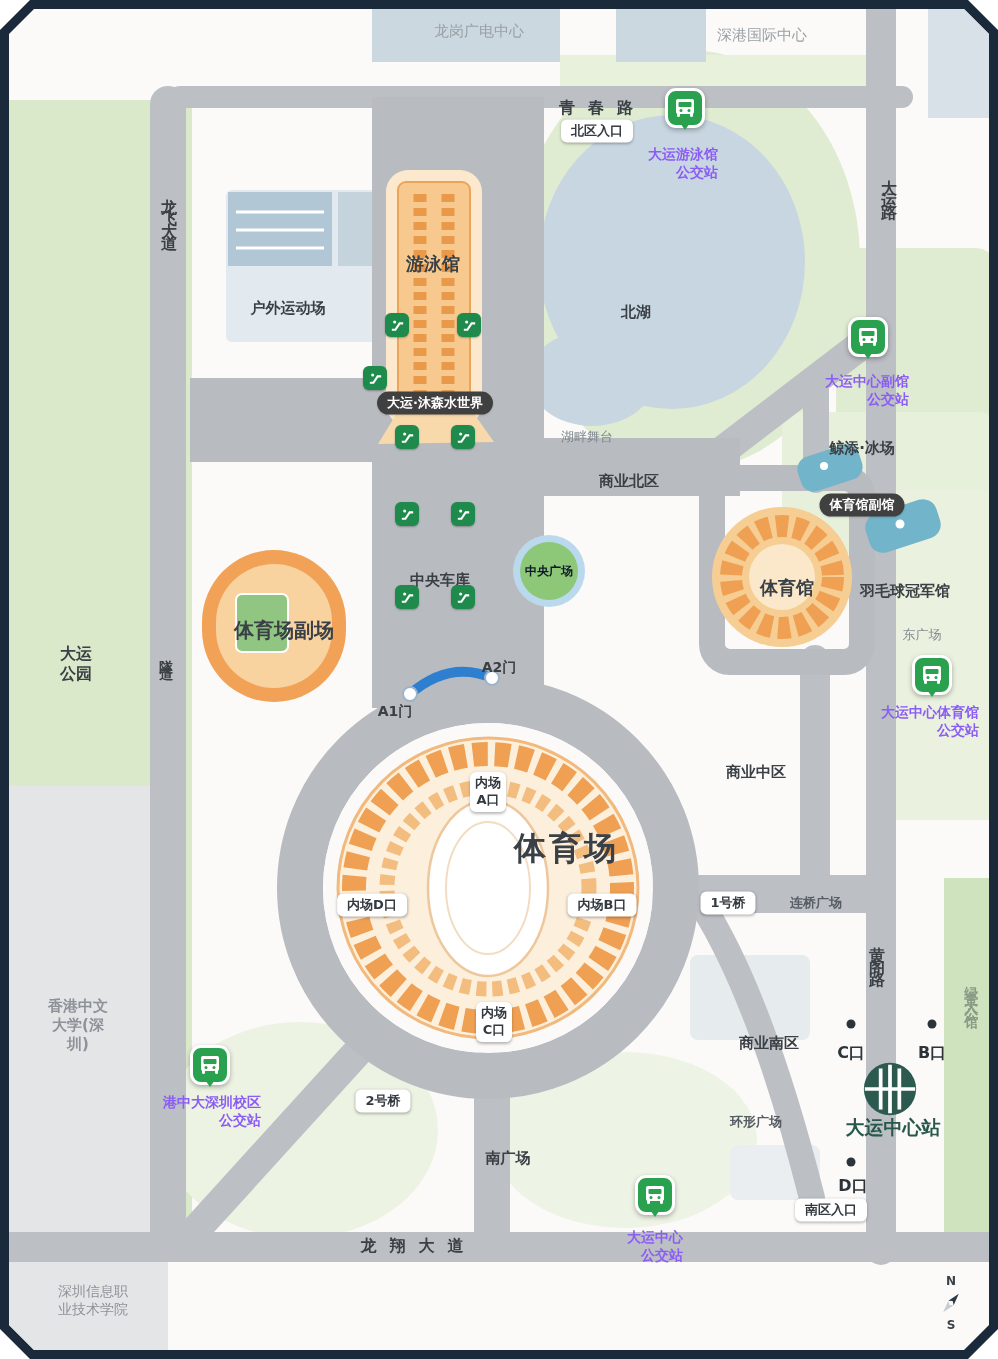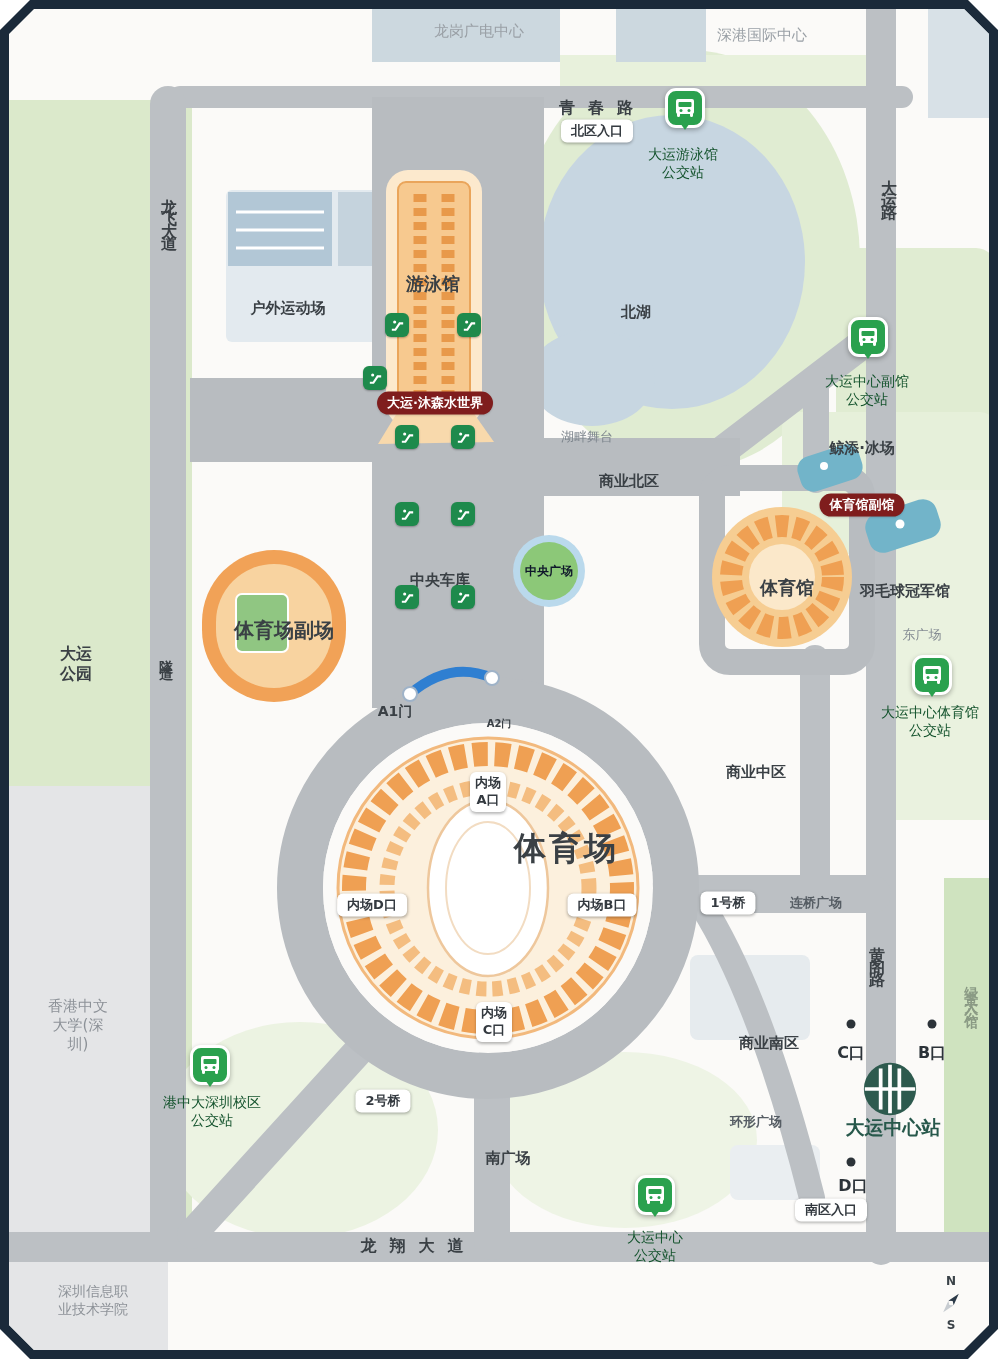--- a/index.html
+++ b/index.html
@@ -15,28 +15,28 @@
   .lb.sm{font-size:13px;font-weight:400;color:#7d858d}
   .lb.dksm{font-size:13px;font-weight:700;color:#565d64}
   .lb.gray{color:#9aa0a6;font-weight:500}
   .lb.big{font-size:32px;letter-spacing:3px;text-indent:3px}
   .lb.v18{font-size:18px}
   .lb.wrap{white-space:normal;text-align:center}
   .rh{letter-spacing:13px;text-indent:13px;font-size:16px}
   .vert{writing-mode:vertical-rl;letter-spacing:12px;font-size:16px}
   .vert.tight{letter-spacing:7px;font-size:14px}
   .badge{position:absolute;transform:translate(-50%,-50%);background:#fff;border-radius:6px;padding:3px 10px;font-size:13px;font-weight:700;color:#343a40;box-shadow:0 1px 3px rgba(0,0,0,.28);white-space:nowrap;line-height:1.3}
-  .badge.orange{background:#7f1d1d;color:#fff;border-radius:12px;box-shadow:0 1px 2px rgba(0,0,0,.15);padding:3px 10px}
+  .badge.orange{background:#404040;color:#fff;border-radius:12px;box-shadow:0 1px 2px rgba(0,0,0,.15);padding:3px 10px}
   .badge.two{white-space:normal;width:36px;text-align:center;padding:3px 5px}
   .esc{position:absolute;width:24px;height:24px;transform:translate(-50%,-50%);background:#1e8a4c;border-radius:6px;display:flex;align-items:center;justify-content:center;box-shadow:0 1px 2px rgba(0,0,0,.3)}
   .esc svg{width:17px;height:17px}
   .pin{position:absolute;width:40px;height:40px;transform:translate(-50%,-60%);background:#2aa14e;border:3px solid #fff;border-radius:11px;box-shadow:0 2px 5px rgba(0,0,0,.3);display:flex;align-items:center;justify-content:center}
   .pin::after{content:"";position:absolute;left:50%;bottom:-12px;transform:translateX(-50%);border:7px solid transparent;border-top:10px solid #2aa14e}
   .pin svg{width:24px;height:24px}
-  .bus-label{position:absolute;transform:translate(-50%,0);color:#14532d;font-weight:400;font-size:14px;text-align:center;line-height:1.3;white-space:nowrap}
+  .bus-label{position:absolute;transform:translate(-50%,0);color:#8b5cf6;font-weight:700;font-size:14px;text-align:right;line-height:1.3;white-space:nowrap}
   .dot{position:absolute;width:9px;height:9px;border-radius:50%;background:#2c3339;transform:translate(-50%,-50%)}
   .exit{position:absolute;transform:translate(-50%,-50%);font-size:16px;font-weight:700;color:#2c3339;white-space:nowrap}
   .metro-logo{position:absolute;transform:translate(-50%,-50%);width:56px;height:56px}
   .metro-name{position:absolute;transform:translate(-50%,-50%);color:#27584b;font-size:19px;font-weight:700;white-space:nowrap}
   .compass{position:absolute;transform:translate(-50%,-50%);display:flex;flex-direction:column;align-items:center;gap:2px;color:#3a4248;font-size:12px;font-weight:700}
 </style>
 </head>
 <body>
 
 <div class="frame">
@@ -151,45 +151,45 @@
 <div class="lb rh" style="left:412px;top:1246px">龙翔大道</div>
 <div class="lb vert tight" style="left:166px;top:656px">隧道</div>
 <div class="lb vert tight" style="left:971px;top:992px;color:#8a9a84">绿景大公馆</div>
 
 <div class="badge" style="left:597px;top:131px">北区入口</div>
 <div class="badge" style="left:831px;top:1210px">南区入口</div>
 <div class="badge" style="left:728px;top:903px">1号桥</div>
 <div class="badge" style="left:383px;top:1101px">2号桥</div>
 
 <div class="lb" style="left:288px;top:308px">户外运动场</div>
-<div class="lb v18" style="left:433px;top:284px">游泳馆</div>
+<div class="lb v18" style="left:433px;top:264px">游泳馆</div>
 <div class="lb" style="left:636px;top:312px">北湖</div>
 <div class="badge orange" style="left:435px;top:403px">大运·沐森水世界</div>
 <div class="lb sm" style="left:587px;top:437px">湖畔舞台</div>
 <div class="lb" style="left:629px;top:481px">商业北区</div>
 <div class="lb" style="left:862px;top:448px">鲸添·冰场</div>
 <div class="badge orange" style="left:862px;top:505px">体育馆副馆</div>
 <div class="lb v18" style="left:787px;top:588px">体育馆</div>
 <div class="lb" style="left:905px;top:591px">羽毛球冠军馆</div>
 <div class="lb sm" style="left:922px;top:635px;color:#868d94">东广场</div>
 <div class="lb" style="left:440px;top:580px">中央车库</div>
 <div class="lb" style="left:549px;top:571px;font-size:12px;color:#0f172a">中央广场</div>
 <div class="lb" style="left:284px;top:630px;font-size:20px">体育场副场</div>
 <div class="lb wrap" style="left:76px;top:664px;width:40px;font-size:16px">大运公园</div>
 <div class="lb" style="left:395px;top:712px;font-size:14px">A1门</div>
-<div class="lb" style="left:499px;top:724px;font-size:10px">A2门</div>
+<div class="lb" style="left:499px;top:668px;font-size:14px">A2门</div>
 <div class="lb big" style="left:565px;top:848px">体育场</div>
 <div class="badge two" style="left:488px;top:792px">内场A口</div>
 <div class="badge" style="left:372px;top:905px">内场D口</div>
 <div class="badge" style="left:602px;top:905px">内场B口</div>
 <div class="badge two" style="left:494px;top:1022px">内场C口</div>
 <div class="lb dksm" style="left:816px;top:903px">连桥广场</div>
 <div class="lb" style="left:756px;top:772px">商业中区</div>
 <div class="lb" style="left:769px;top:1043px">商业南区</div>
-<div class="lb wrap" style="left:78px;top:1025px;width:66px;color:#8d9298;font-weight:400">香港中文大学(深圳)</div>
+<div class="lb wrap" style="left:78px;top:1025px;width:66px;color:#8d9298;font-weight:700">香港中文大学(深圳)</div>
 <div class="lb" style="left:508px;top:1158px">南广场</div>
 <div class="lb dksm" style="left:756px;top:1122px">环形广场</div>
 <div class="lb wrap" style="left:93px;top:1300px;width:76px;font-size:14px;color:#8d9298;font-weight:500">深圳信息职业技术学院</div>
 
 <div class="esc" style="left:397px;top:325px">
           <svg viewBox="0 0 24 24">
             <path d="M4 18 L9 18 L15 9 L20 9" stroke="#fff" stroke-width="3" fill="none"></path>
             <circle cx="8" cy="7" r="2.2" fill="#fff"></circle>
           </svg>
         </div>

